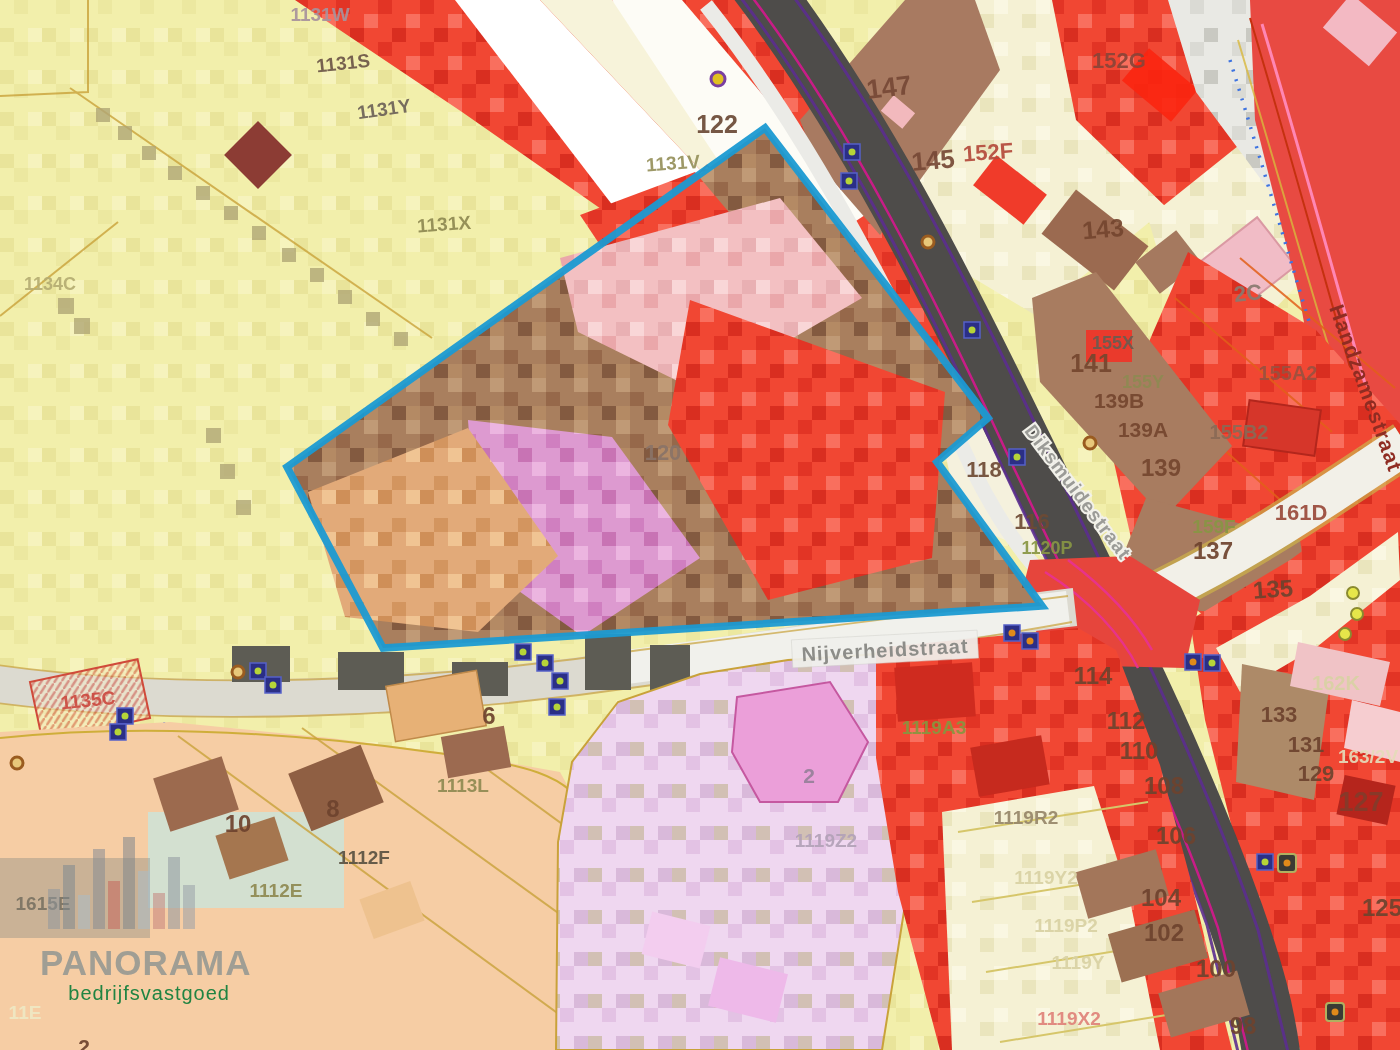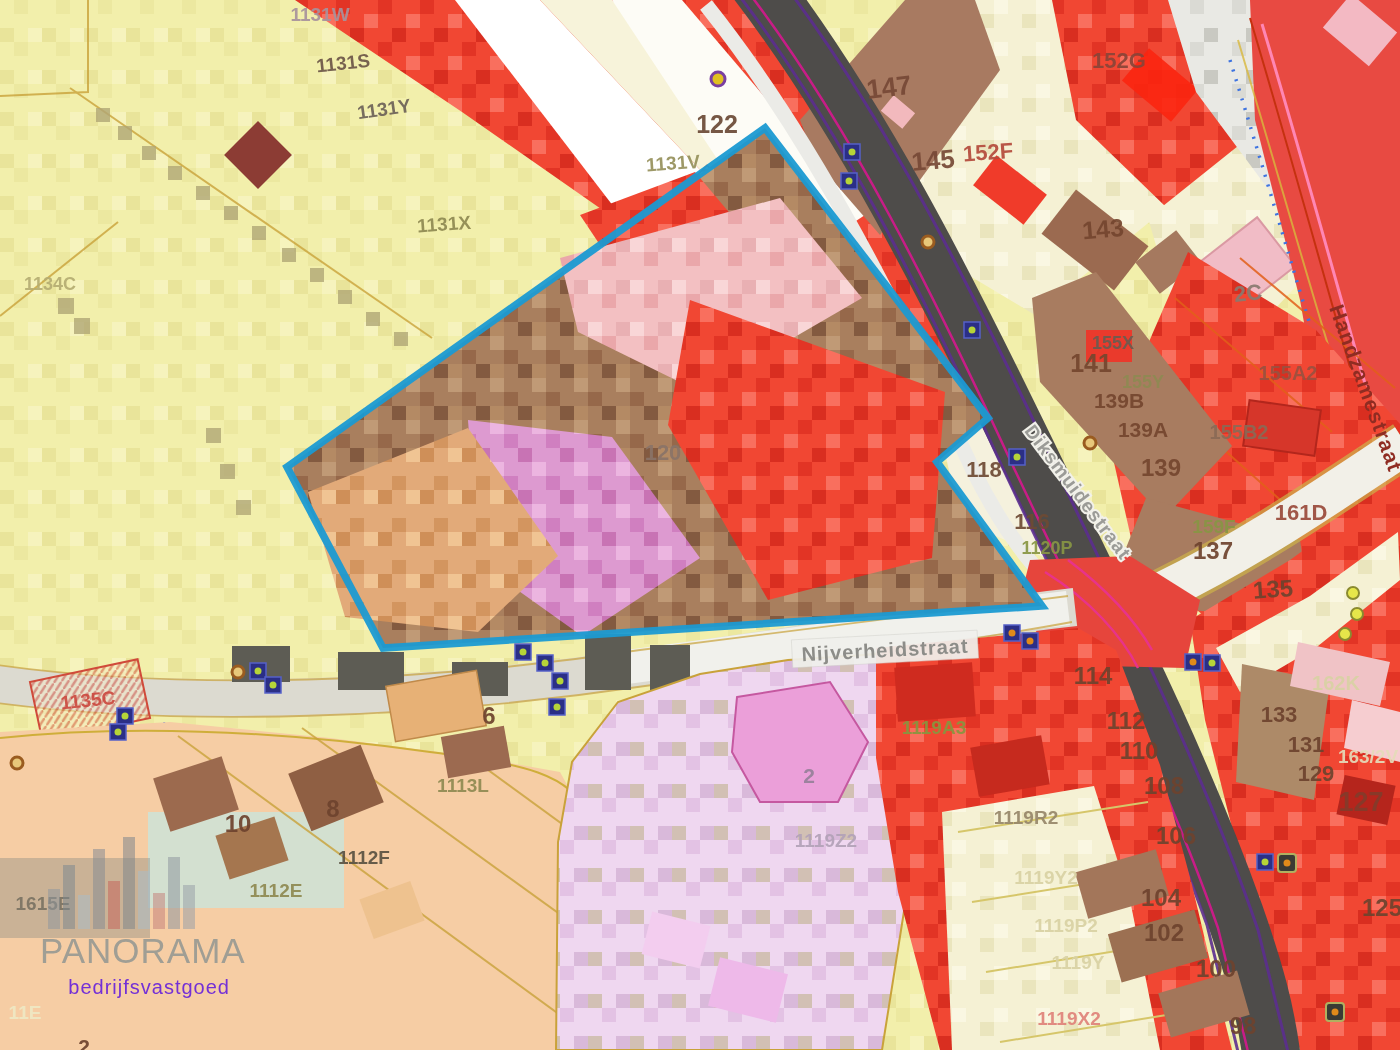--- a/index.html
+++ b/index.html
@@ -3,22 +3,22 @@
 <meta charset="utf-8">
 <style>
   html,body{margin:0;padding:0;background:#222;}
   #stage{position:relative;width:1400px;height:1050px;overflow:hidden;
          font-family:"Liberation Sans",sans-serif;background:#f2efab;}
   #map-svg{position:absolute;left:0;top:0;}
   #map-svg text{font-family:"Liberation Sans",sans-serif;font-weight:700;}
   .watermark{position:absolute;left:40px;top:833px;width:190px;pointer-events:none;}
   .wm-bars{display:flex;align-items:flex-end;gap:3px;height:96px;padding-left:8px;}
   .wm-bars span{display:block;width:12px;opacity:.55;}
-  .wm-title{font-size:35px;font-weight:normal;color:#9c9c94;letter-spacing:1px;line-height:1;margin-top:4px;opacity:.95;}
-  .wm-sub{font-size:20px;color:#6d28d9;text-align:right;margin-top:8px;opacity:.95;letter-spacing:1px;}
+  .wm-title{font-size:35px;font-weight:bold;color:#9c9c94;letter-spacing:1px;line-height:1;margin-top:16px;opacity:.95;}
+  .wm-sub{font-size:20px;color:#15803d;text-align:right;margin-top:2px;opacity:.95;letter-spacing:1px;}
 </style>
 </head>
 <body>
 
 <div id="stage">
 <svg id="map-svg" width="1400" height="1050" viewBox="0 0 1400 1050">
   <defs>
     <pattern id="patYellow" width="42" height="42" patternUnits="userSpaceOnUse">
       <rect width="42" height="42" fill="#f2efab"></rect>
       <rect x="14" width="14" height="14" fill="#ece8a0"></rect>

